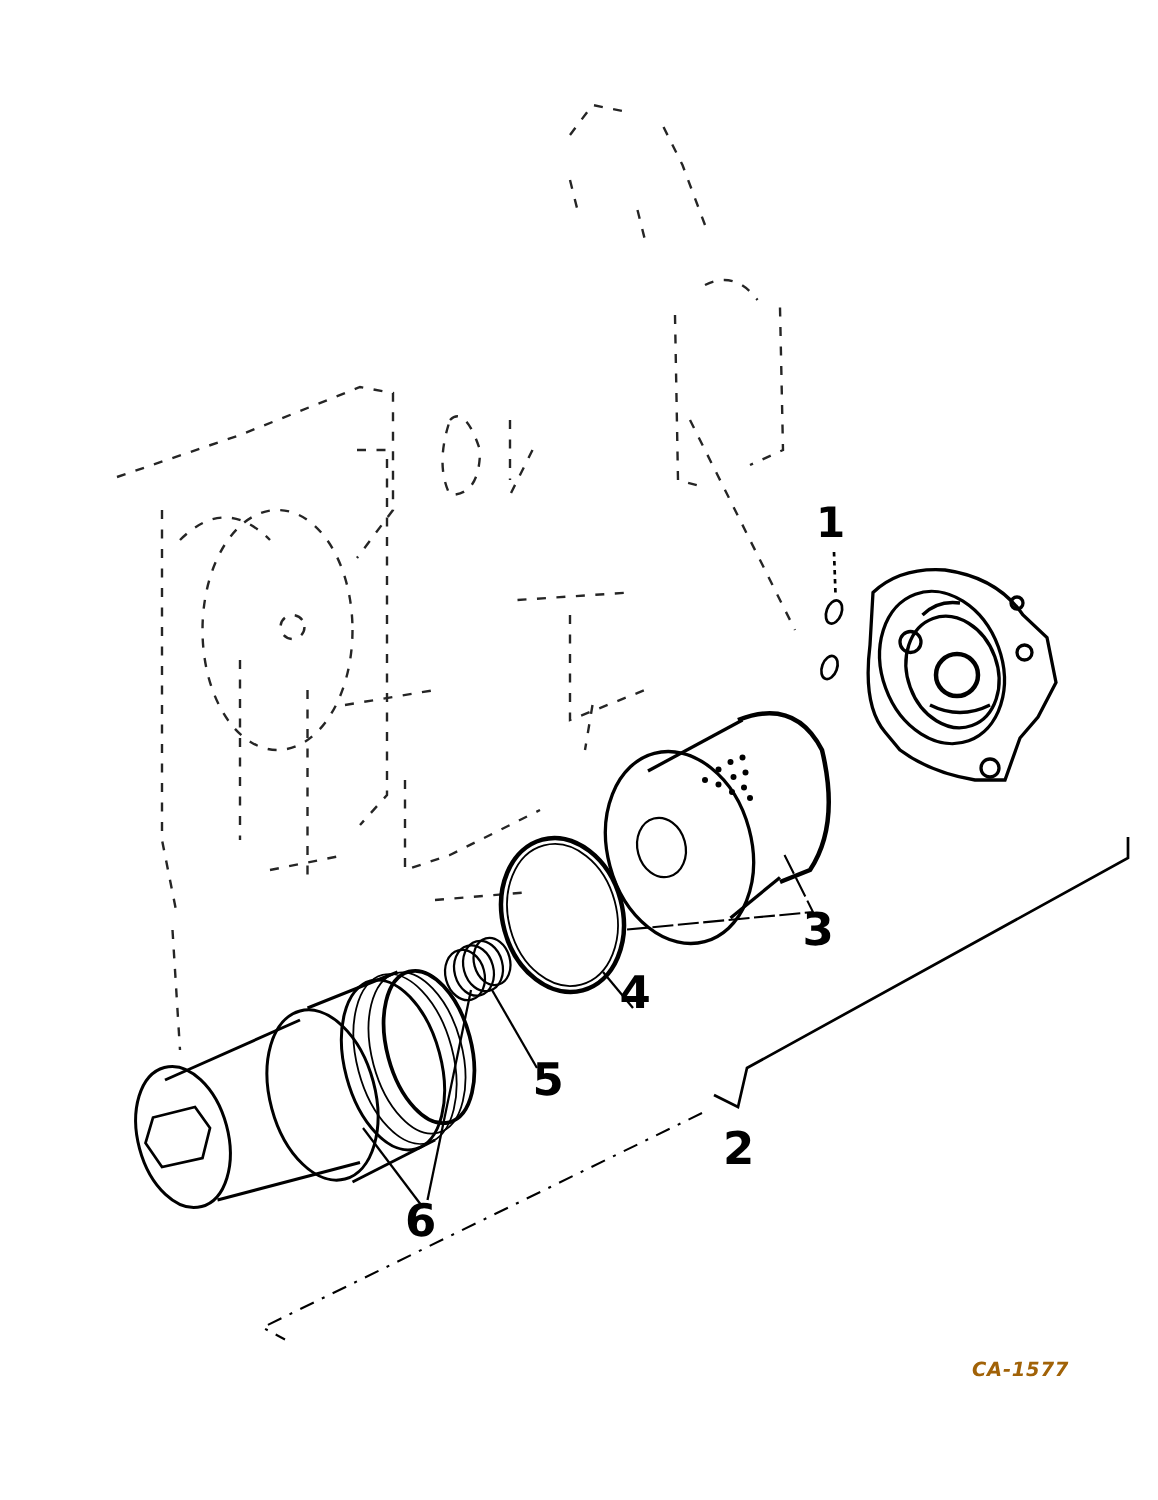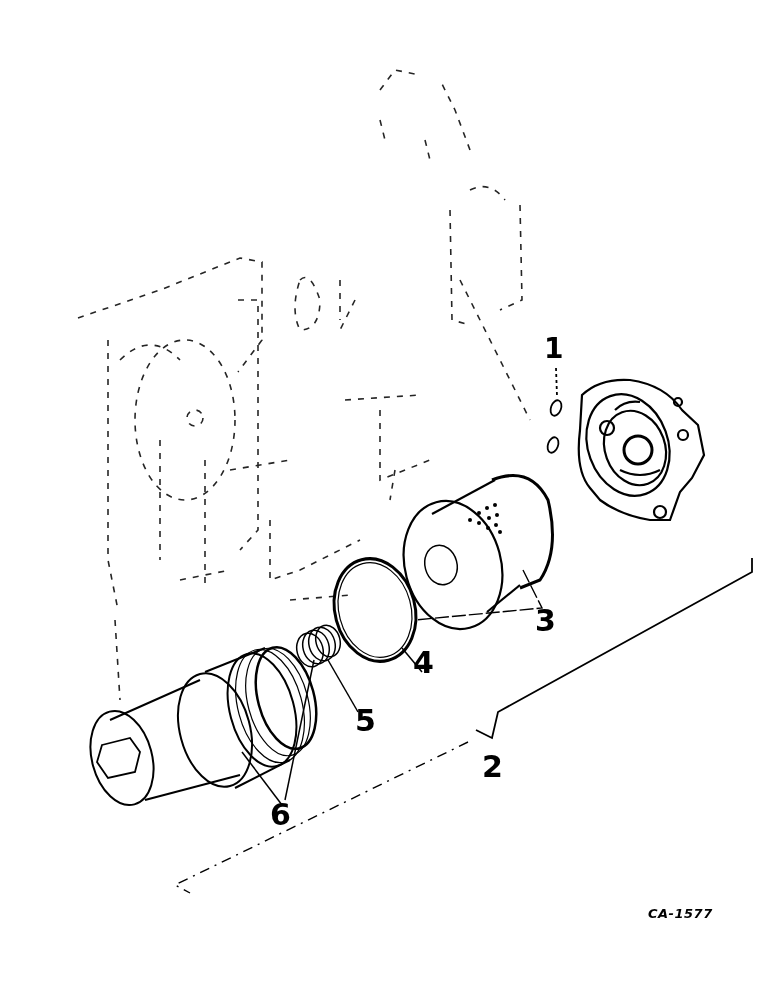--- a/index.html
+++ b/index.html
@@ -1,20 +1,20 @@
 <!DOCTYPE html>
 <html><head>
   <meta charset="utf-8">
   <style>
     html, body { margin: 0; padding: 0; background: #ffffff; }
     body { width: 772px; height: 1000px; position: relative; overflow: hidden; font-family: "Liberation Sans", sans-serif; }
     #stage { position: absolute; left: 0; top: 0; width: 772px; height: 1000px; }
     svg { position: absolute; left: 0; top: 0; }
     .callout { position: absolute; font-family: "DejaVu Sans", sans-serif; font-weight: bold; font-size: 30px; color: #000; line-height: 1; }
-    .caption { position: absolute; font-family: "DejaVu Sans", sans-serif; font-weight: bold; font-style: italic; font-size: 13px; color: #000000; letter-spacing: 0.5px; }
+    .caption { position: absolute; font-family: "DejaVu Sans", sans-serif; font-weight: bold; font-style: italic; font-size: 13px; color: #a16207; letter-spacing: 0.5px; }
   </style>
 </head>
 <body>
 
 <div id="stage">
 
   <svg width="772" height="1000" viewBox="0 0 772 1000">
 
     <g fill="none" stroke="#000" stroke-width="1.6" stroke-dasharray="6 7" opacity="0.85">
       <path d="M78 318 L160 290 L240 258 L262 262 L262 340 L238 372"></path>

